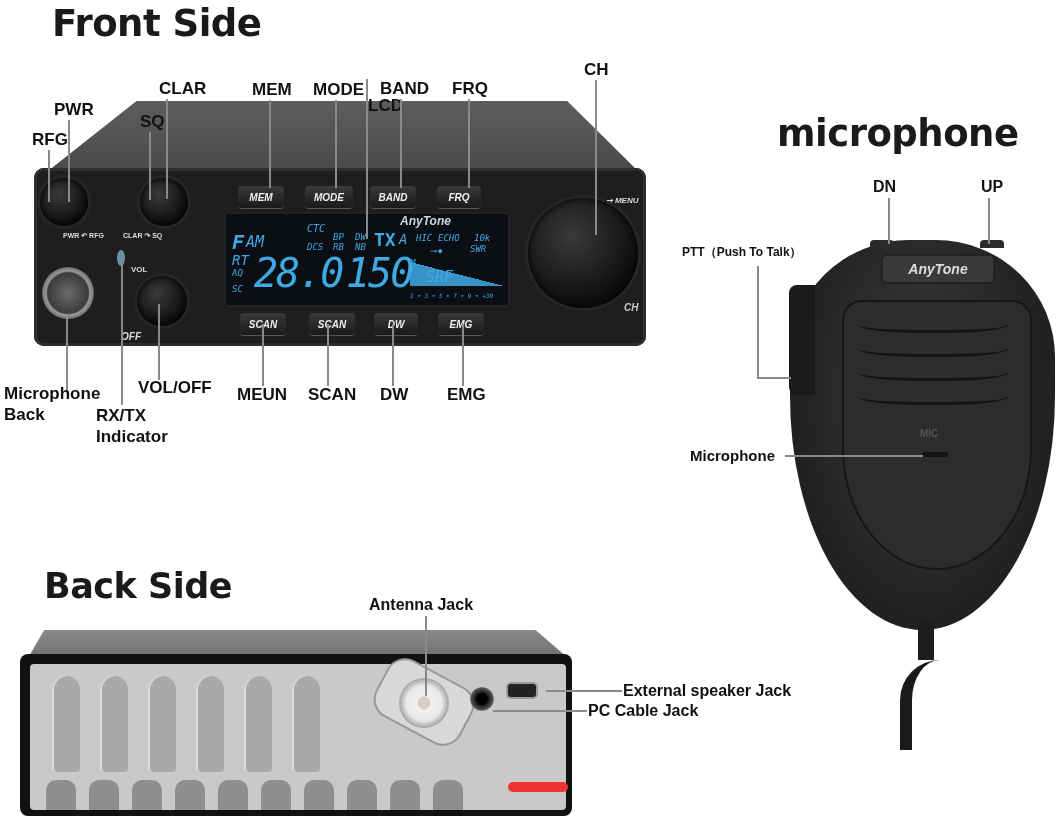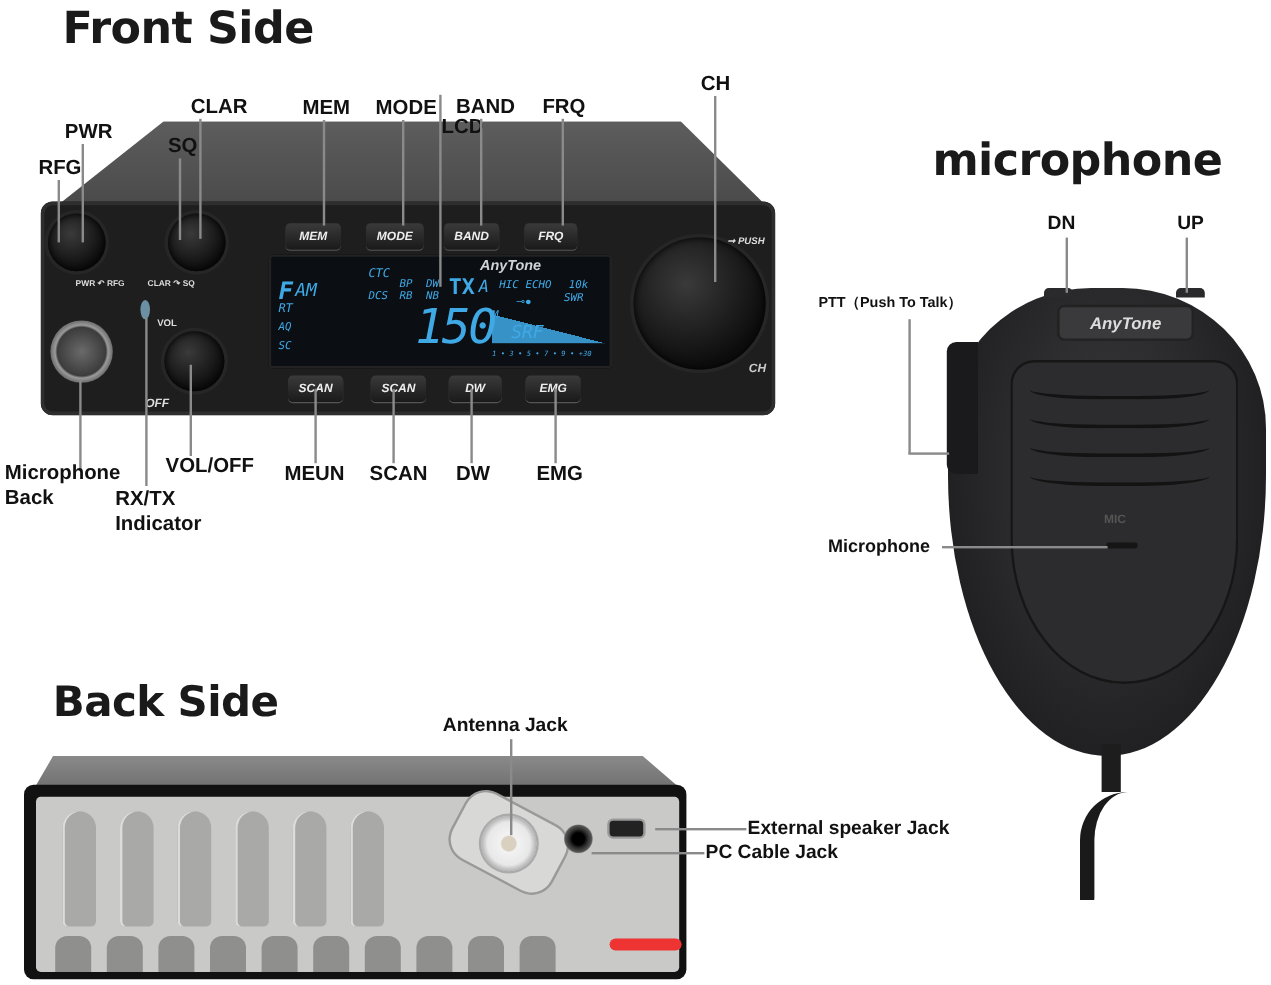--- a/index.html
+++ b/index.html
@@ -55,21 +55,21 @@
   <div class="knob" style="left:140px;top:178px;width:48px;height:48px;"></div>
   <div class="knob" style="left:137px;top:276px;width:50px;height:50px;"></div>
   <div class="knob" style="left:528px;top:198px;width:110px;height:110px;"></div>
   <div class="mic-jack"></div>
   <div class="led"></div>
 
   <div class="abs" style="left:63px;top:232px;font-size:7px;color:#ddd;font-weight:bold;">PWR ↶ RFG</div>
   <div class="abs" style="left:123px;top:232px;font-size:7px;color:#ddd;font-weight:bold;">CLAR ↷ SQ</div>
   <div class="abs" style="left:131px;top:265px;font-size:8px;color:#ddd;font-weight:bold;">VOL</div>
   <div class="abs" style="left:121px;top:331px;font-size:10px;color:#ddd;font-weight:bold;font-style:italic;">OFF</div>
-  <div class="abs" style="left:606px;top:196px;font-size:8px;color:#ddd;font-weight:bold;font-style:italic;">➞ PUSH</div>
+  <div class="abs" style="left:606px;top:196px;font-size:8px;color:#ddd;font-weight:bold;font-style:italic;">➞ MENU</div>
   <div class="abs" style="left:624px;top:302px;font-size:10px;color:#ccc;font-weight:bold;font-style:italic;">CH</div>
 
   <div class="btn" style="left:238px;top:186px;width:46px;">MEM</div>
   <div class="btn" style="left:305px;top:186px;width:48px;">MODE</div>
   <div class="btn" style="left:370px;top:186px;width:46px;">BAND</div>
   <div class="btn" style="left:437px;top:186px;width:44px;">FRQ</div>
 
   <div class="btn" style="left:240px;top:313px;width:46px;">SCAN</div>
   <div class="btn" style="left:309px;top:313px;width:46px;">SCAN</div>
   <div class="btn" style="left:374px;top:313px;width:44px;">DW</div>
@@ -85,23 +85,24 @@
     <div class="t" style="left:109px;top:30px;font-size:9px;">RB</div>
     <div class="t" style="left:131px;top:20px;font-size:9px;">DW</div>
     <div class="t" style="left:131px;top:30px;font-size:9px;">NB</div>
     <div class="t" style="left:150px;top:17px;font-size:18px;font-weight:bold;font-style:normal;">TX</div>
     <div class="t" style="left:175px;top:19px;font-size:14px;">A</div>
     <div class="t" style="left:192px;top:21px;font-size:9px;">HIC</div>
     <div class="t" style="left:214px;top:21px;font-size:9px;">ECHO</div>
     <div class="t" style="left:250px;top:21px;font-size:9px;">10k</div>
     <div class="t" style="left:246px;top:32px;font-size:9px;">SWR</div>
     <div class="abs" style="left:206px;top:34px;color:#3fa9e6;font-size:9px;">⊸●</div>
-    <div class="t" style="left:8px;top:40px;font-size:10px;">RT</div>
+    <div class="t" style="left:8px;top:40px;font-size:14px;">RT</div>
     <div class="t" style="left:8px;top:56px;font-size:9px;">AQ</div>
     <div class="t" style="left:8px;top:72px;font-size:9px;">SC</div>
+    <div class="t" style="left:30px;top:38px;font-size:40px;letter-spacing:-2px;">28.0</div>
     <div class="t" style="left:122px;top:38px;font-size:40px;letter-spacing:-2px;">150</div>
     <div class="t" style="left:186px;top:46px;font-size:9px;">M</div>
     <div class="t" style="left:202px;top:56px;font-size:15px;text-align:center;">SRF</div>
     <div class="abs" style="left:186px;top:50px;width:94px;height:24px;background:linear-gradient(to top right,#3fa9e6 50%,transparent 50%);opacity:.85;"></div>
     <div class="t" style="left:186px;top:80px;font-size:6px;">1 • 3 • 5 • 7 • 9 • +30</div>
   </div>
 
   <div class="lbl" style="left:32px;top:130px;">RFG</div>
   <div class="ln vl" style="left:48px;top:150px;height:52px;"></div>
 

